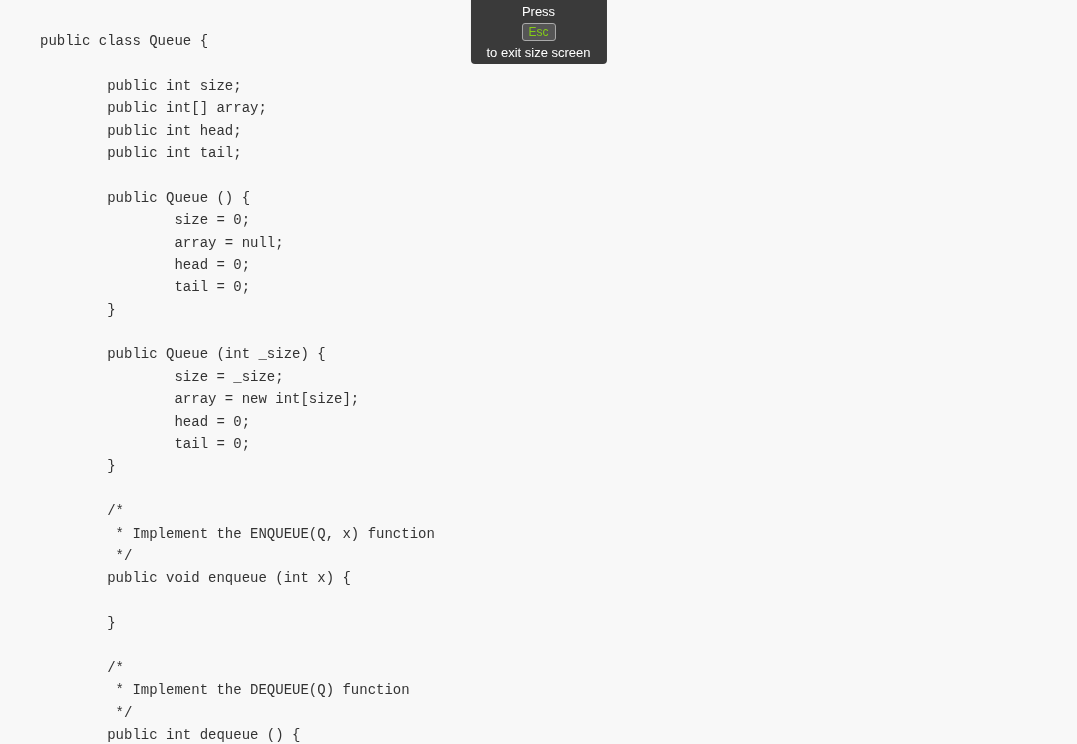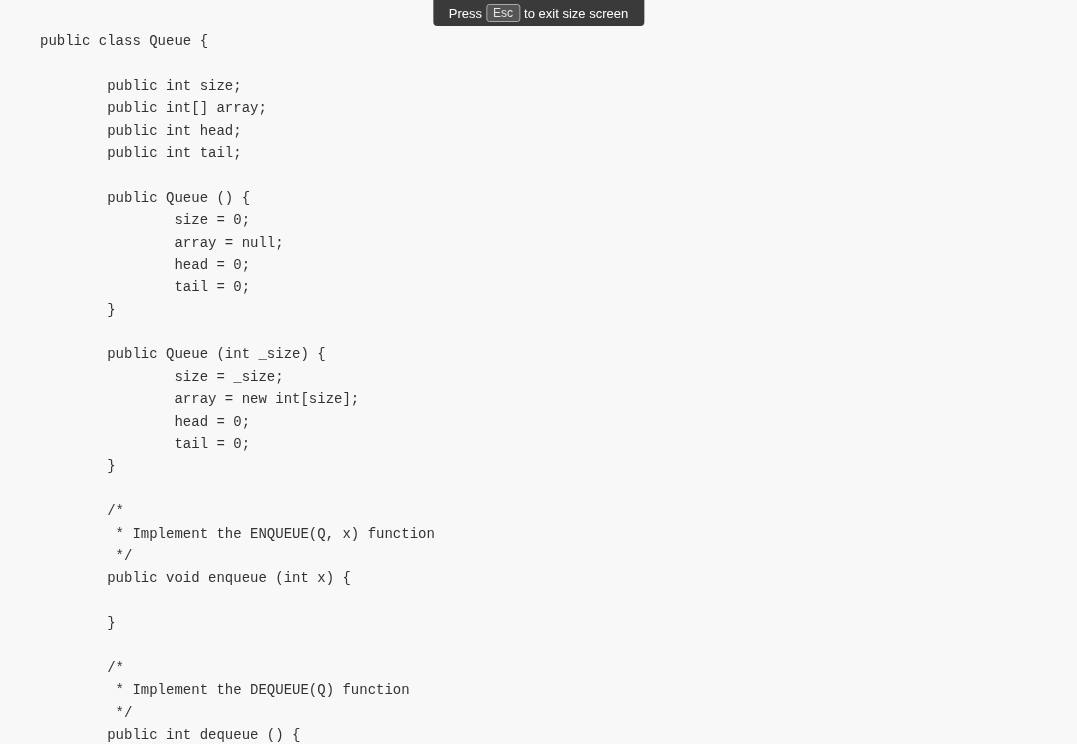--- a/index.html
+++ b/index.html
@@ -1,18 +1,19 @@
 <!DOCTYPE html>
 <html><head>
   <meta charset="utf-8">
   <style>
     * {
       margin: 0;
       padding: 0;
       box-sizing: border-box;
+      flex-direction: column;
     }
 
     body {
       background-color: #f8f8f8;
       font-family: 'Courier New', Courier, monospace;
       width: 1077px;
       height: 744px;
       overflow: hidden;
       position: relative;
     }
@@ -30,21 +31,21 @@
       display: flex;
       align-items: center;
       gap: 4px;
       z-index: 100;
       border-radius: 0 0 4px 4px;
     }
 
     .esc-key {
       border: 1px solid #aaa;
       background-color: #555;
-      color: #e5e5e5;
+      color: #84cc16;
       padding: 1px 6px;
       border-radius: 3px;
       font-size: 12px;
       font-family: Arial, sans-serif;
     }
 
     .code-area {
       padding: 20px 40px;
       padding-top: 30px;
       font-size: 14px;

